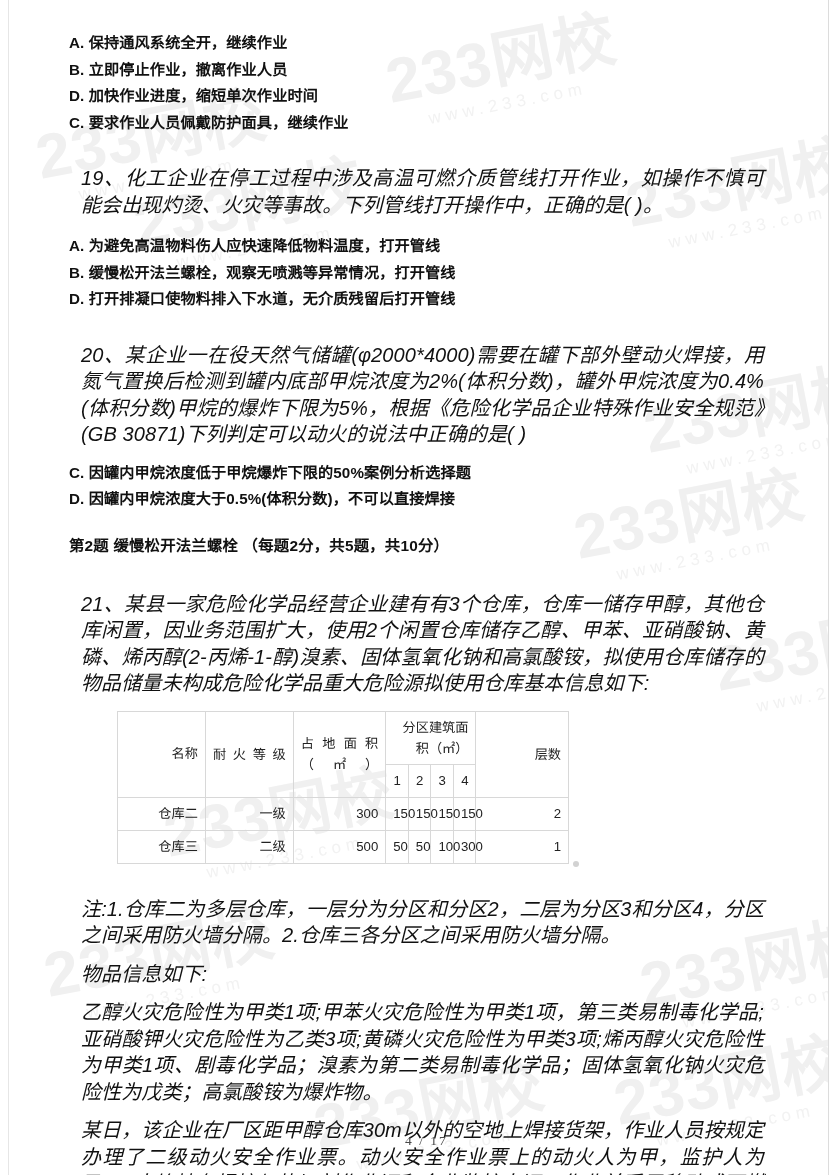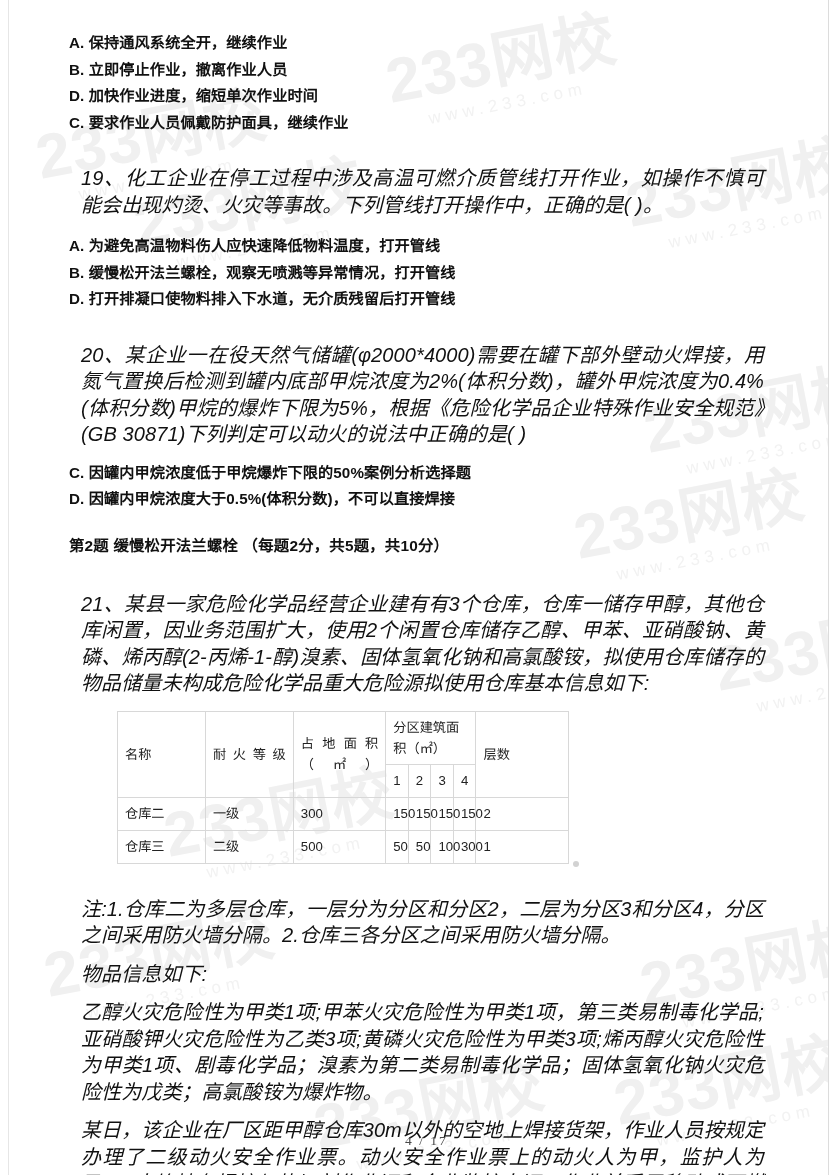--- a/index.html
+++ b/index.html
@@ -119,30 +119,30 @@
     width: 452px;
     table-layout: fixed;
     font-size: 13.2px;
     color: #222;
   }
   table.info-table th,
   table.info-table td {
     border: 1px solid #d8d8d8;
     padding: 5px 7px;
     font-weight: 400;
-    text-align: left;
+    text-align: right;
     vertical-align: middle;
     line-height: 21px;
     height: 22px;
   }
   table.info-table th.hdr-spread {
     text-align: justify;
     text-align-last: justify;
   }
-  .col-name  { width: 62px; }
+  .col-name  { width: 62px; font-family: Liberation Mono, monospace; }
   .col-fire  { width: 62px; }
   .col-land  { width: 66px; }
   .col-zone  { width: 64px; }
   .col-floor { width: 66px; }
 
   .table-dot {
     position: absolute;
     right: -10px;
     bottom: -3px;
     width: 6px;

